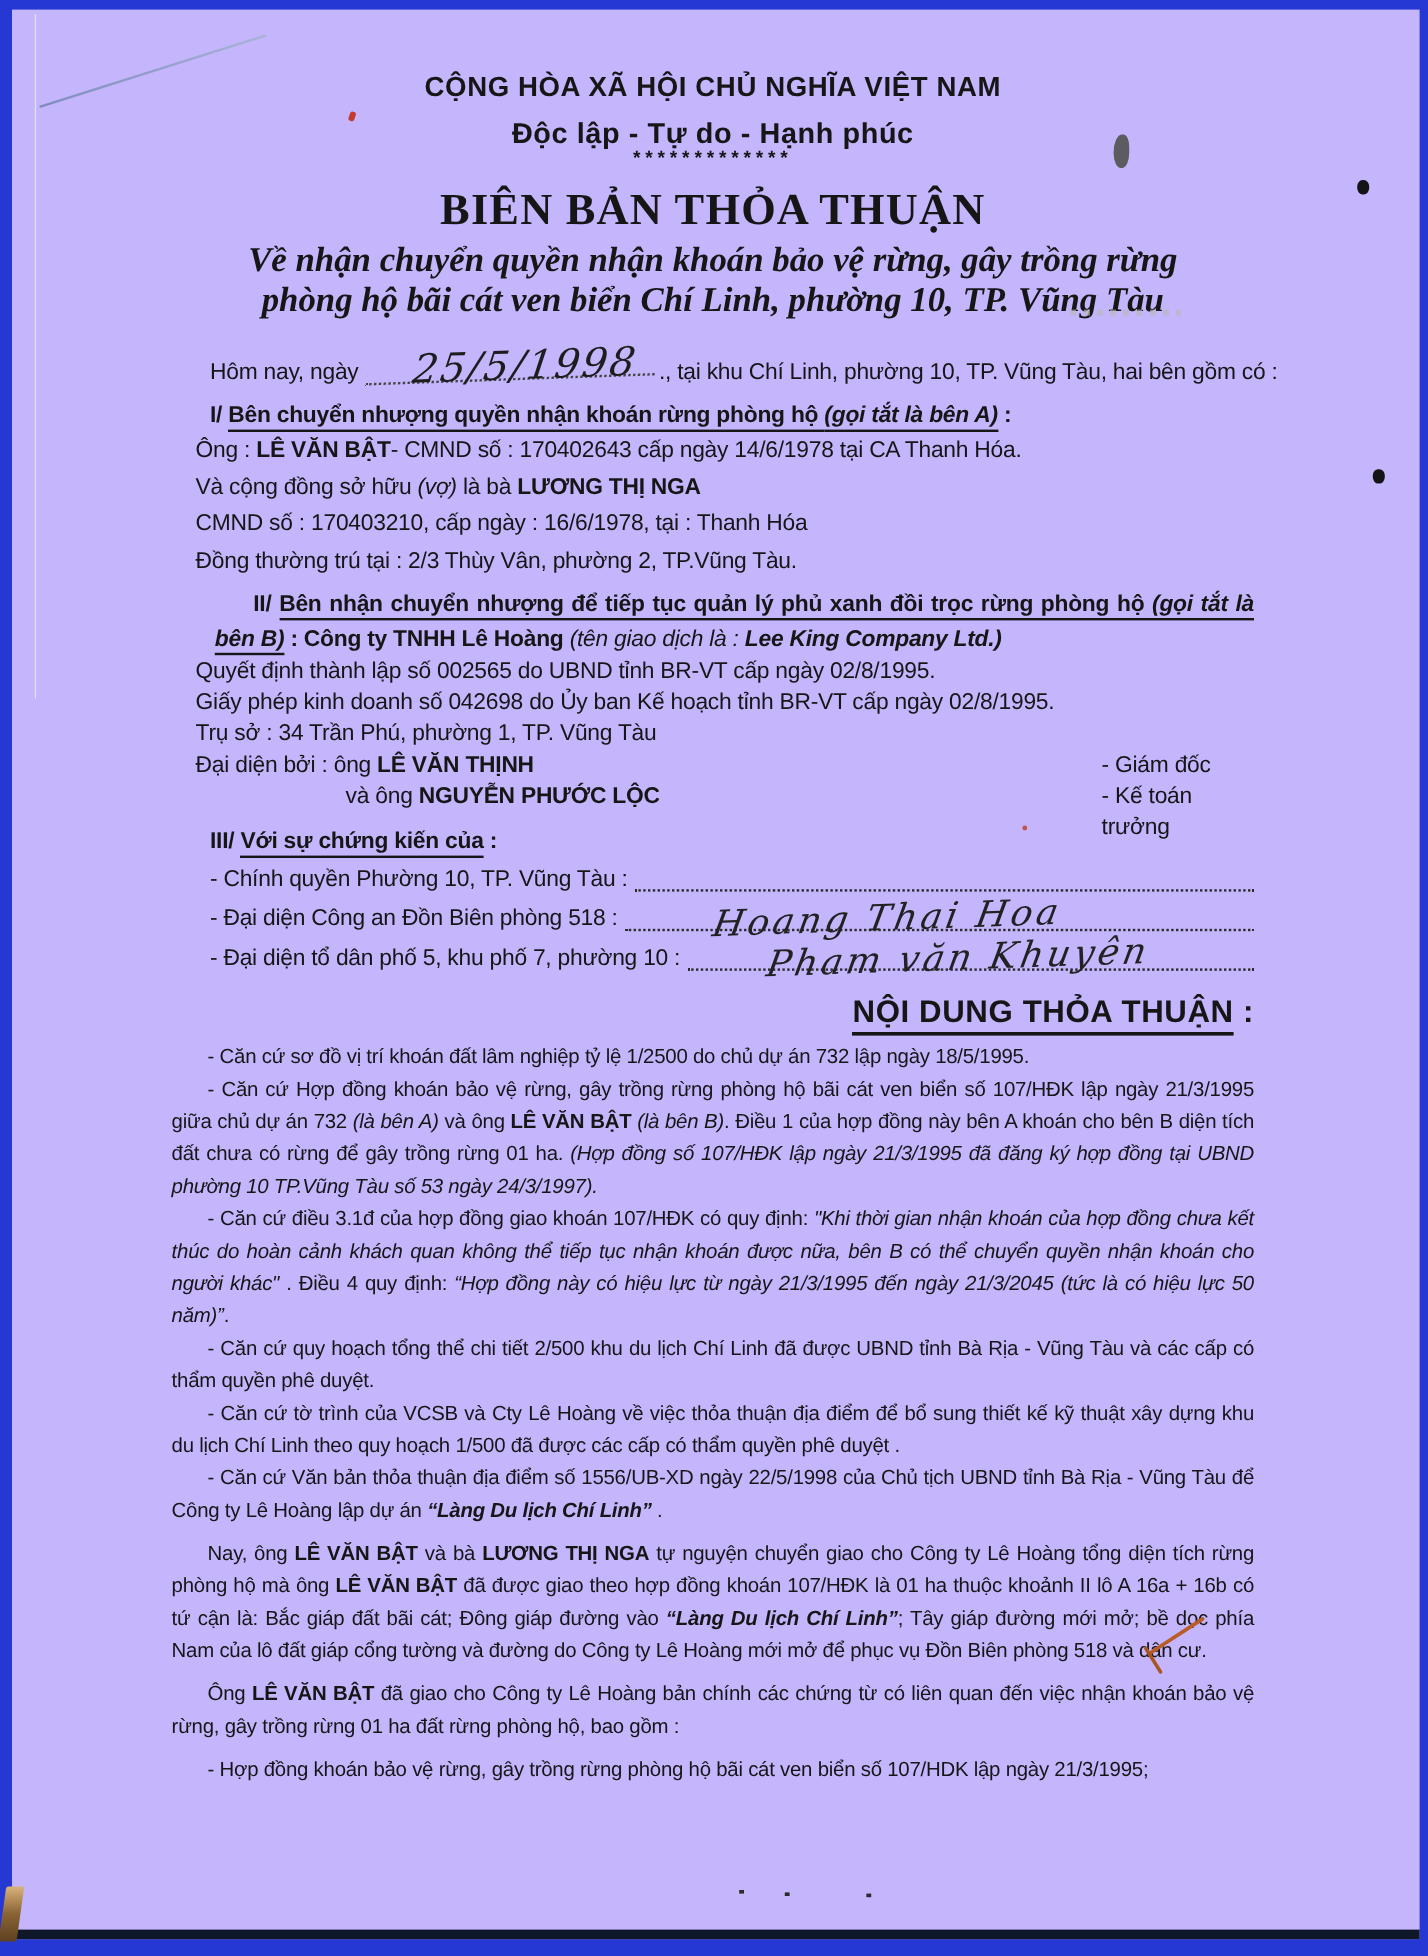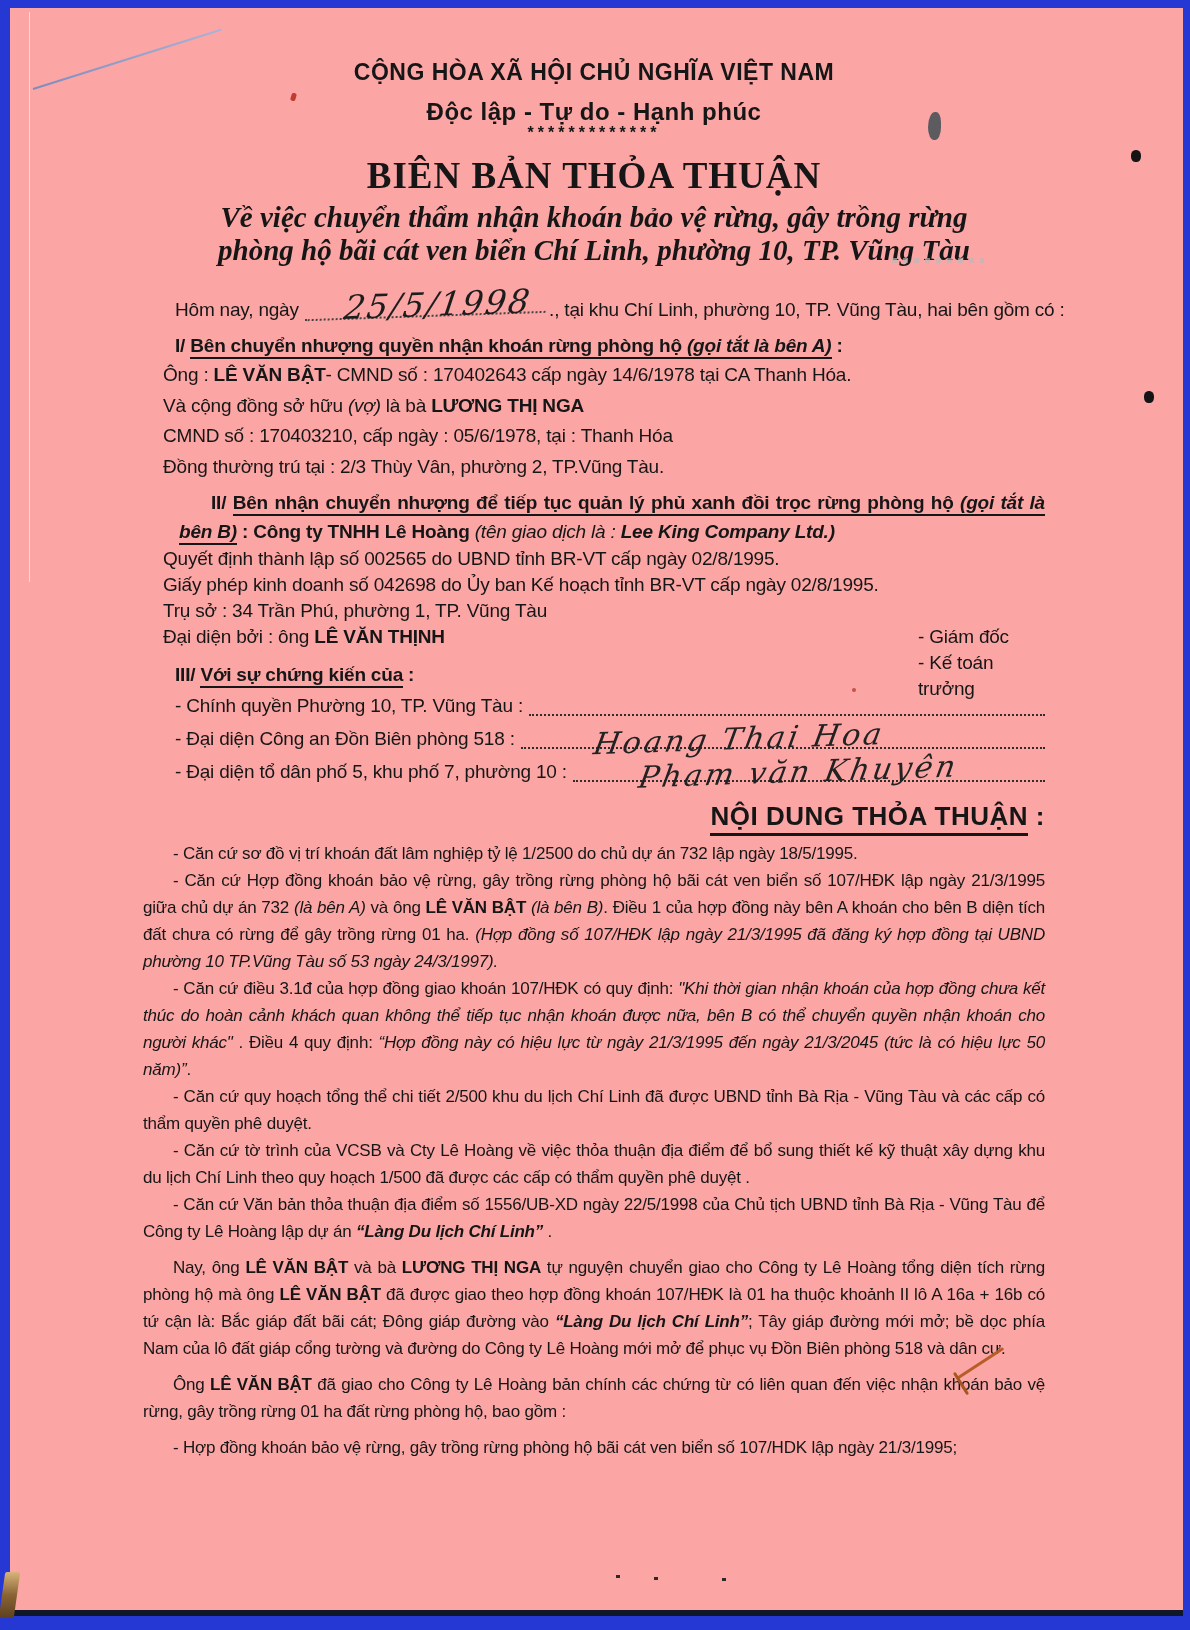--- a/index.html
+++ b/index.html
@@ -4,22 +4,22 @@
 <style>
   html,body{margin:0;padding:0;}
   body{
     width:1190px;height:1630px;position:relative;
     background:#2638d4;
     font-family:"Liberation Sans",sans-serif;
     color:#161616;
   }
   .page{
     position:absolute;left:10px;top:8px;right:7px;bottom:14px;
-    background:#fca5a5;
-    border-bottom:6px solid #0f172a;
+    background:#c4b5fd;
+    border-bottom:8px solid #0f172a;
     overflow:hidden;
   }
   .content{padding:50px 138px 0 133px;}
   
   .nat-header{text-align:center;}
   .nat-line1{font-size:23px;font-weight:bold;letter-spacing:.5px;line-height:28px;}
   .nat-line2{font-size:24px;font-weight:bold;letter-spacing:.5px;line-height:28px;margin-top:12px;}
   .nat-stars{font-size:16px;font-weight:bold;letter-spacing:4px;line-height:14px;}
   .doc-title{
     text-align:center;margin-top:16px;
@@ -94,47 +94,48 @@
   <div class="content">
 
     <div class="nat-header">
       <div class="nat-line1">CỘNG HÒA XÃ HỘI CHỦ NGHĨA VIỆT NAM</div>
       <div class="nat-line2">Độc lập - Tự do - Hạnh phúc</div>
       <div class="nat-stars">*************</div>
     </div>
 
     <div class="doc-title">BIÊN BẢN THỎA THUẬN</div>
     <div class="doc-subtitle">
-      <div>Về việc chuyển thẩm nhận khoán bảo vệ rừng, gây trồng rừng</div>
+      <div>Về nhận chuyển quyền nhận khoán bảo vệ rừng, gây trồng rừng</div>
       <div>phòng hộ bãi cát ven biển Chí Linh, phường 10, TP. Vũng Tàu</div>
     </div>
 
     <div class="intro"><span>Hôm nay, ngày </span><span class="seg-hw">25/5/1998</span><span>., tại khu Chí Linh, phường 10, TP. Vũng Tàu, hai bên gồm có :</span></div>
 
     <div class="sec">
       <div class="sec-heading"><span class="seg-b">I/ </span><span class="seg-bu">Bên chuyển nhượng quyền nhận khoán rừng phòng hộ </span><span class="seg-biu">(gọi tắt là bên A)</span><span class="seg-b"> :</span></div>
       <div class="sec-lines sec1-lines">
         <div class="line"><span>Ông : </span><span class="seg-b">LÊ VĂN BẬT</span><span>- CMND số : 170402643 cấp ngày 14/6/1978 tại CA Thanh Hóa.</span></div>
         <div class="line"><span>Và cộng đồng sở hữu </span><span class="seg-i">(vợ)</span><span> là bà </span><span class="seg-b">LƯƠNG THỊ NGA</span></div>
-        <div class="line"><span>CMND số : 170403210, cấp ngày : 05/6/1978, tại : Thanh Hóa</span></div>
+        <div class="line"><span>CMND số : 170403210, cấp ngày : 16/6/1978, tại : Thanh Hóa</span></div>
         <div class="line"><span>Đồng thường trú tại : 2/3 Thùy Vân, phường 2, TP.Vũng Tàu.</span></div>
       </div>
     </div>
 
     <div class="sec">
       <div class="sec-heading sec2-heading"><span class="seg-b">II/ </span><span class="seg-bu">Bên nhận chuyển nhượng để tiếp tục quản lý phủ xanh đồi trọc rừng phòng hộ </span><span class="seg-biu">(gọi tắt là bên B)</span><span class="seg-b"> : </span><span class="seg-b">Công ty TNHH Lê Hoàng </span><span class="seg-i">(tên giao dịch là : </span><span class="seg-bi">Lee King Company Ltd.)</span></div>
       <div class="sec-lines sec2-lines">
         <div class="line"><span>Quyết định thành lập số 002565 do UBND tỉnh BR-VT cấp ngày 02/8/1995.</span></div>
         <div class="line"><span>Giấy phép kinh doanh số 042698 do Ủy ban Kế hoạch tỉnh BR-VT cấp ngày 02/8/1995.</span></div>
         <div class="line"><span>Trụ sở : 34 Trần Phú, phường 1, TP. Vũng Tàu</span></div>
         <div class="line rep-row">
           <span class="rep-left"><span>Đại diện bởi :  ông </span><span class="seg-b">LÊ VĂN THỊNH</span></span>
           <span class="rep-role">- Giám đốc</span>
         </div>
         <div class="line rep-row">
+          <span class="rep-left rep-left2" style="display:inline-block"><span>và ông </span><span class="seg-b">NGUYỄN PHƯỚC LỘC</span></span>
           <span class="rep-role">- Kế toán trưởng</span>
         </div>
       </div>
     </div>
 
     <div class="sec">
       <div class="sec-heading sec3-heading"><span class="seg-b">III/ </span><span class="seg-bu">Với sự chứng kiến của</span><span class="seg-b"> :</span></div>
       <div class="witness-row">
         <span class="witness-label">- Chính quyền Phường 10, TP. Vũng Tàu  :</span>
         <span class="dotfill"></span>

